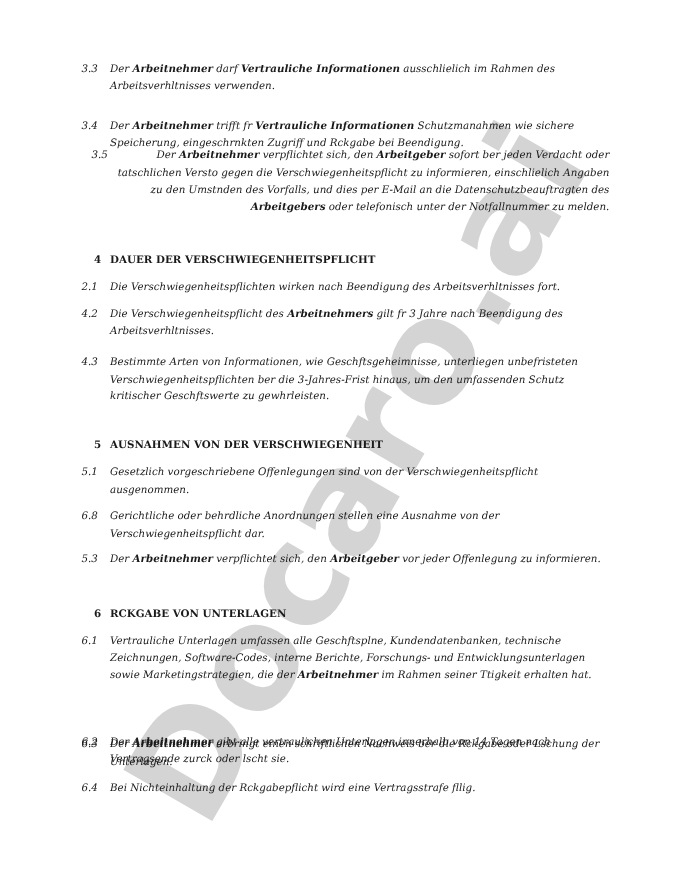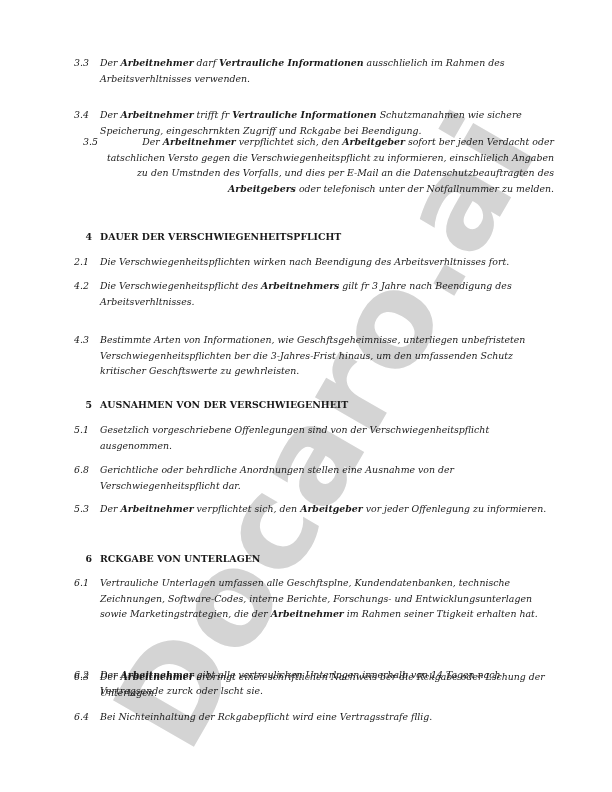--- a/index.html
+++ b/index.html
@@ -111,21 +111,21 @@
     <div class="clause" style="top:254px;">
       <span class="num">2.1</span>
       <span class="text"><span>Die Verschwiegenheitspflichten wirken nach Beendigung des Arbeitsverhltnisses fort.</span></span>
     </div>
 
     <div class="clause" style="top:278px;">
       <span class="num">4.2</span>
       <span class="text"><span>Die Verschwiegenheitspflicht des </span><b>Arbeitnehmers</b><span> gilt fr 3 Jahre nach Beendigung des Arbeitsverhltnisses.</span></span>
     </div>
 
-    <div class="clause" style="top:332px;">
+    <div class="clause" style="top:322px;">
       <span class="num">4.3</span>
       <span class="text"><span>Bestimmte Arten von Informationen, wie Geschftsgeheimnisse, unterliegen unbefristeten Verschwiegenheitspflichten ber die 3-Jahres-Frist hinaus, um den umfassenden Schutz kritischer Geschftswerte zu gewhrleisten.</span></span>
     </div>
 
     <div class="heading" style="top:397px;">
       <span class="hnum">5</span>
       <span class="htext">AUSNAHMEN VON DER VERSCHWIEGENHEIT</span>
     </div>
 
     <div class="clause" style="top:422px;">

